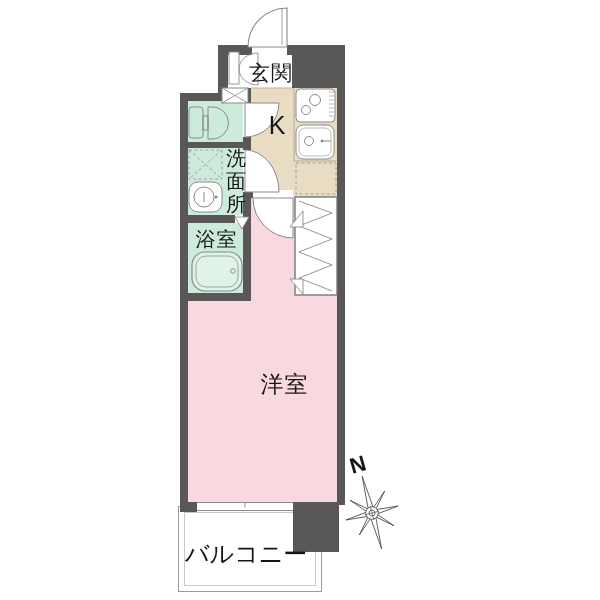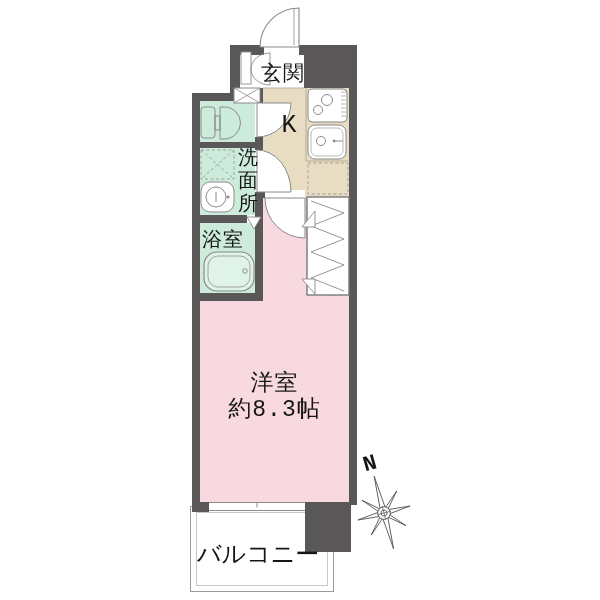--- a/index.html
+++ b/index.html
@@ -1,17 +1,17 @@
 <!DOCTYPE html>
 <html><head>
 <meta charset="utf-8">
 <style>
   html,body{margin:0;padding:0;background:#ffffff;}
   .canvas{position:relative;width:540px;height:600px;background:#fff;overflow:hidden;
-          font-family:Liberation Mono, monospace;margin-left:12px;}
+          font-family:Liberation Sans, sans-serif;}
   .abs{position:absolute;}
   
   .floor{position:absolute;}
   .f-genkan{left:228px;top:55px;width:64px;height:33px;background:#ffffff;}
   .f-kitchen{left:251px;top:88px;width:86px;height:109px;background:#e8ddc3;}
   .f-toilet{left:188px;top:101px;width:55px;height:41px;background:#cdebdb;}
   .f-wash{left:188px;top:148px;width:55px;height:67px;background:#cdebdb;}
   .f-bath{left:188px;top:223px;width:55px;height:70px;background:#cdebdb;}
   .f-room-u{left:251px;top:197px;width:86px;height:104px;background:#f8d9df;}
   .f-room{left:188px;top:301px;width:149px;height:201px;background:#f8d9df;}
@@ -35,23 +35,23 @@
   .w11{left:180px;top:293px;width:71px;height:8px;}
   .w12{left:243px;top:190px;width:10px;height:8px;}
   .w13{left:180px;top:502px;width:17px;height:10px;}
   .w14{left:293px;top:502px;width:46px;height:50px;}
   
   .lbl{position:absolute;color:#151515;}
   .lbl-genkan{left:248px;top:59px;width:46px;font-size:21px;text-align:center;letter-spacing:1px;}
   .lbl-k{left:262px;top:111px;width:30px;font-size:25px;text-align:center;}
   .lbl-wash{left:223px;top:147px;width:23px;font-size:20px;line-height:23px;
             word-break:break-all;text-align:right;}
-  .lbl-bath{left:190px;top:226px;width:53px;font-size:20px;letter-spacing:1px;}
+  .lbl-bath{left:190px;top:226px;width:53px;font-size:20px;text-align:center;letter-spacing:1px;}
   .lbl-room{left:188px;top:371px;width:149px;font-size:23px;line-height:26px;
-            text-align:center;letter-spacing:1px;}
+            text-align:center;letter-spacing:1px;padding-left:22px;}
   .lbl-room span{display:block;}
   .lbl-balcony{left:185px;top:538px;width:125px;font-size:24px;}
   .lbl-n{left:345px;top:452px;width:26px;font-size:22px;font-weight:bold;text-align:center;
          transform:rotate(-16deg);}
   svg.overlay{position:absolute;left:0;top:0;pointer-events:none;}
 </style>
 </head>
 <body>
 
 <div class="canvas">
@@ -197,17 +197,16 @@
       <line x1="372" y1="506" x2="372" y2="520" stroke-width="0.6"></line>
     </g>
   </svg>
 
   <div class="lbl lbl-genkan">玄関</div>
   <div class="lbl lbl-k">K</div>
   <div class="lbl lbl-wash">洗面所</div>
   <div class="lbl lbl-bath">浴室</div>
   <div class="lbl lbl-room">
     <span>洋室</span>
-    <span>約8.3帖</span>
   </div>
   <div class="lbl lbl-balcony">バルコニー</div>
   <div class="lbl lbl-n">N</div>
 </div>
 
 </body></html>

